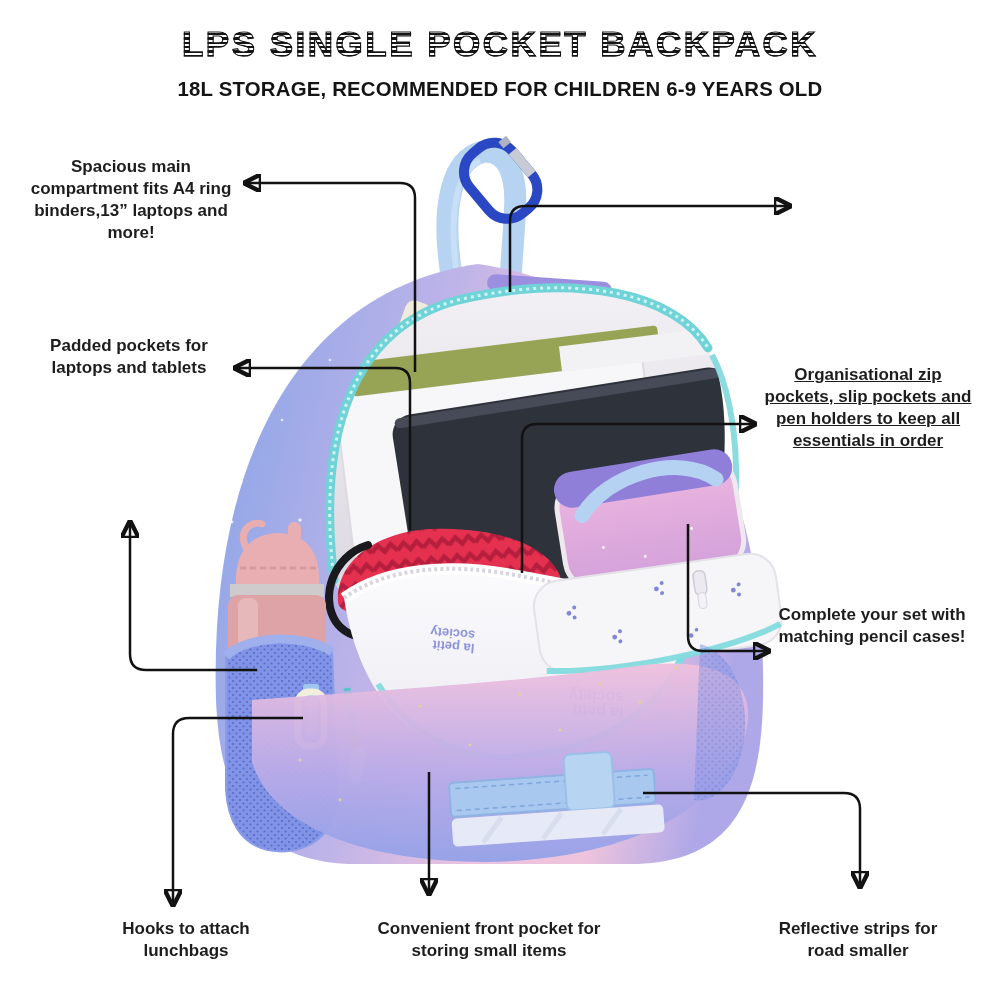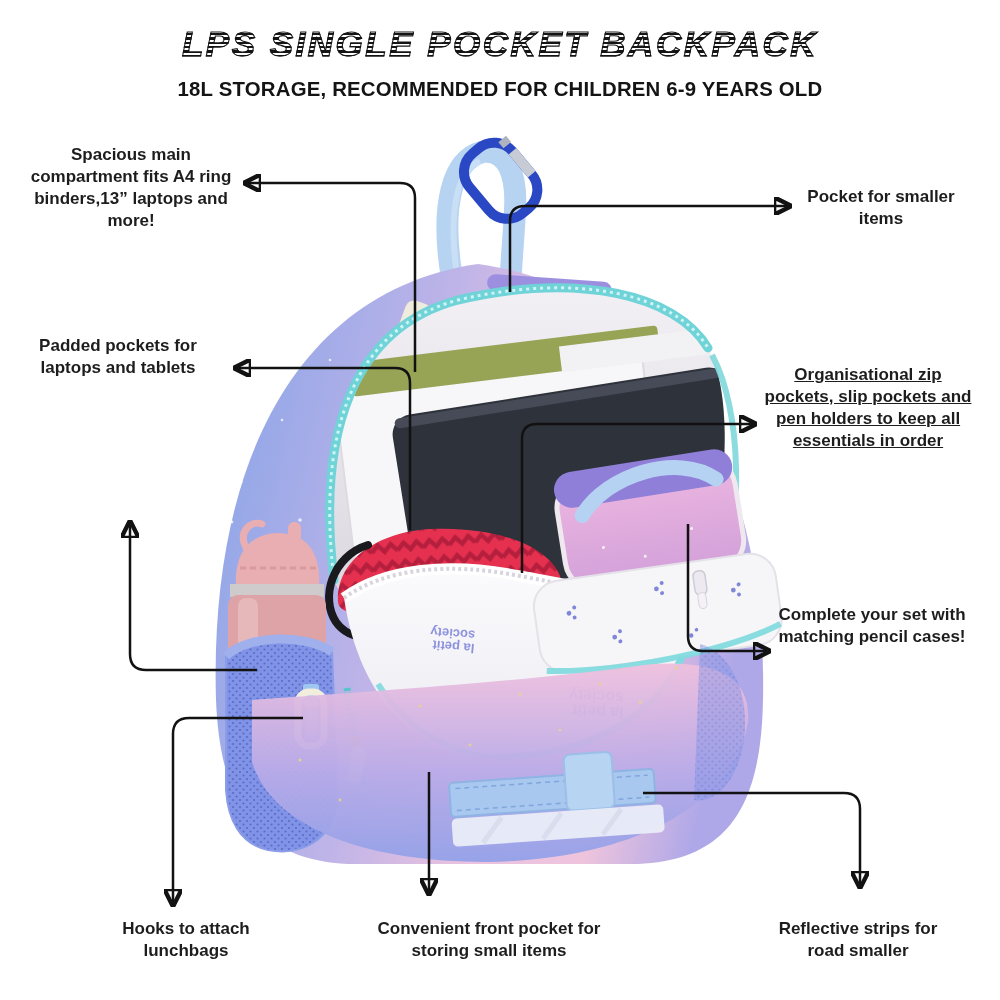--- a/index.html
+++ b/index.html
@@ -5,42 +5,41 @@
   html,body{margin:0;padding:0;background:#ffffff;}
   .canvas{
     position:relative;width:1000px;height:1000px;background:#ffffff;overflow:hidden;
     font-family:"Liberation Sans", sans-serif;
   }
   .layer{position:absolute;left:0;top:0;width:1000px;height:1000px;}
   .h-title{
     position:absolute;left:0;top:24px;width:1000px;text-align:center;
     font-weight:800;font-size:35px;letter-spacing:2.5px;color:#151515;
     font-family:"Liberation Sans", sans-serif;
-    font-style:italic;
   }
   @supports ((-webkit-background-clip: text)){
     .h-title{
       background-image:repeating-linear-gradient(180deg,#151515 0px,#151515 2.4px,#ffffff 2.4px,#ffffff 4.4px);
       -webkit-background-clip:text;background-clip:text;color:transparent;
       -webkit-text-stroke:1.1px #151515;
     }
   }
   .h-sub{
     position:absolute;left:0;top:77px;width:1000px;text-align:center;
     font-weight:800;font-size:21px;letter-spacing:0.2px;color:#141414;
     transform:scaleX(.97);
   }
   .callout{
     position:absolute;text-align:center;color:#1d1d1d;
     font-size:17px;line-height:22px;font-weight:700;
     transform:translateX(-50%);
   }
-  .c-spacious   {left:131px;top:144px;width:220px;}
+  .c-spacious   {left:131px;top:156px;width:220px;}
   .c-pocket     {left:881px;top:186px;width:150px;}
-  .c-padded     {left:118px;top:335px;width:205px;}
+  .c-padded     {left:129px;top:335px;width:205px;}
   .c-water      {left:133px;top:436px;width:235px;}
   .c-organis    {left:868px;top:364px;width:212px;text-decoration:underline;}
   .c-pencil     {left:872px;top:604px;width:190px;}
   .c-hooks      {left:186px;top:918px;width:175px;}
   .c-front      {left:489px;top:918px;width:240px;}
   .c-reflective {left:858px;top:918px;width:175px;}
   .lines path{stroke:#121212;stroke-width:2.5;fill:none;}
 </style>
 </head>
 <body>
@@ -266,21 +265,20 @@
     <path d="M688,524 L688,636 Q688,651 703,651 L768,651" marker-end="url(#arr)"></path>
     <path d="M303,718 L189,718 Q173,718 173,734 L173,904" marker-end="url(#arr)"></path>
     <path d="M429,772 L429,893" marker-end="url(#arr)"></path>
     <path d="M643,793 L844,793 Q860,793 860,809 L860,886" marker-end="url(#arr)"></path>
   </svg>
 
   <div class="h-title">LPS SINGLE POCKET BACKPACK</div>
   <div class="h-sub">18L STORAGE, RECOMMENDED FOR CHILDREN 6-9 YEARS OLD</div>
 
   <div class="callout c-spacious">Spacious main compartment fits A4 ring binders,13” laptops and more!</div>
-  <div class="callout c-pocket">Pocket for smaller items</div>
   <div class="callout c-padded">Padded pockets for laptops and tablets</div>
   <div class="callout c-organis">Organisational zip pockets, slip pockets and pen holders to keep all essentials in order</div>
   <div class="callout c-pencil">Complete your set with matching pencil cases!</div>
   <div class="callout c-hooks">Hooks to attach lunchbags</div>
   <div class="callout c-front">Convenient front pocket for storing small items</div>
   <div class="callout c-reflective">Reflective strips for road smaller</div>
 
 </div>
 
 </body></html>

